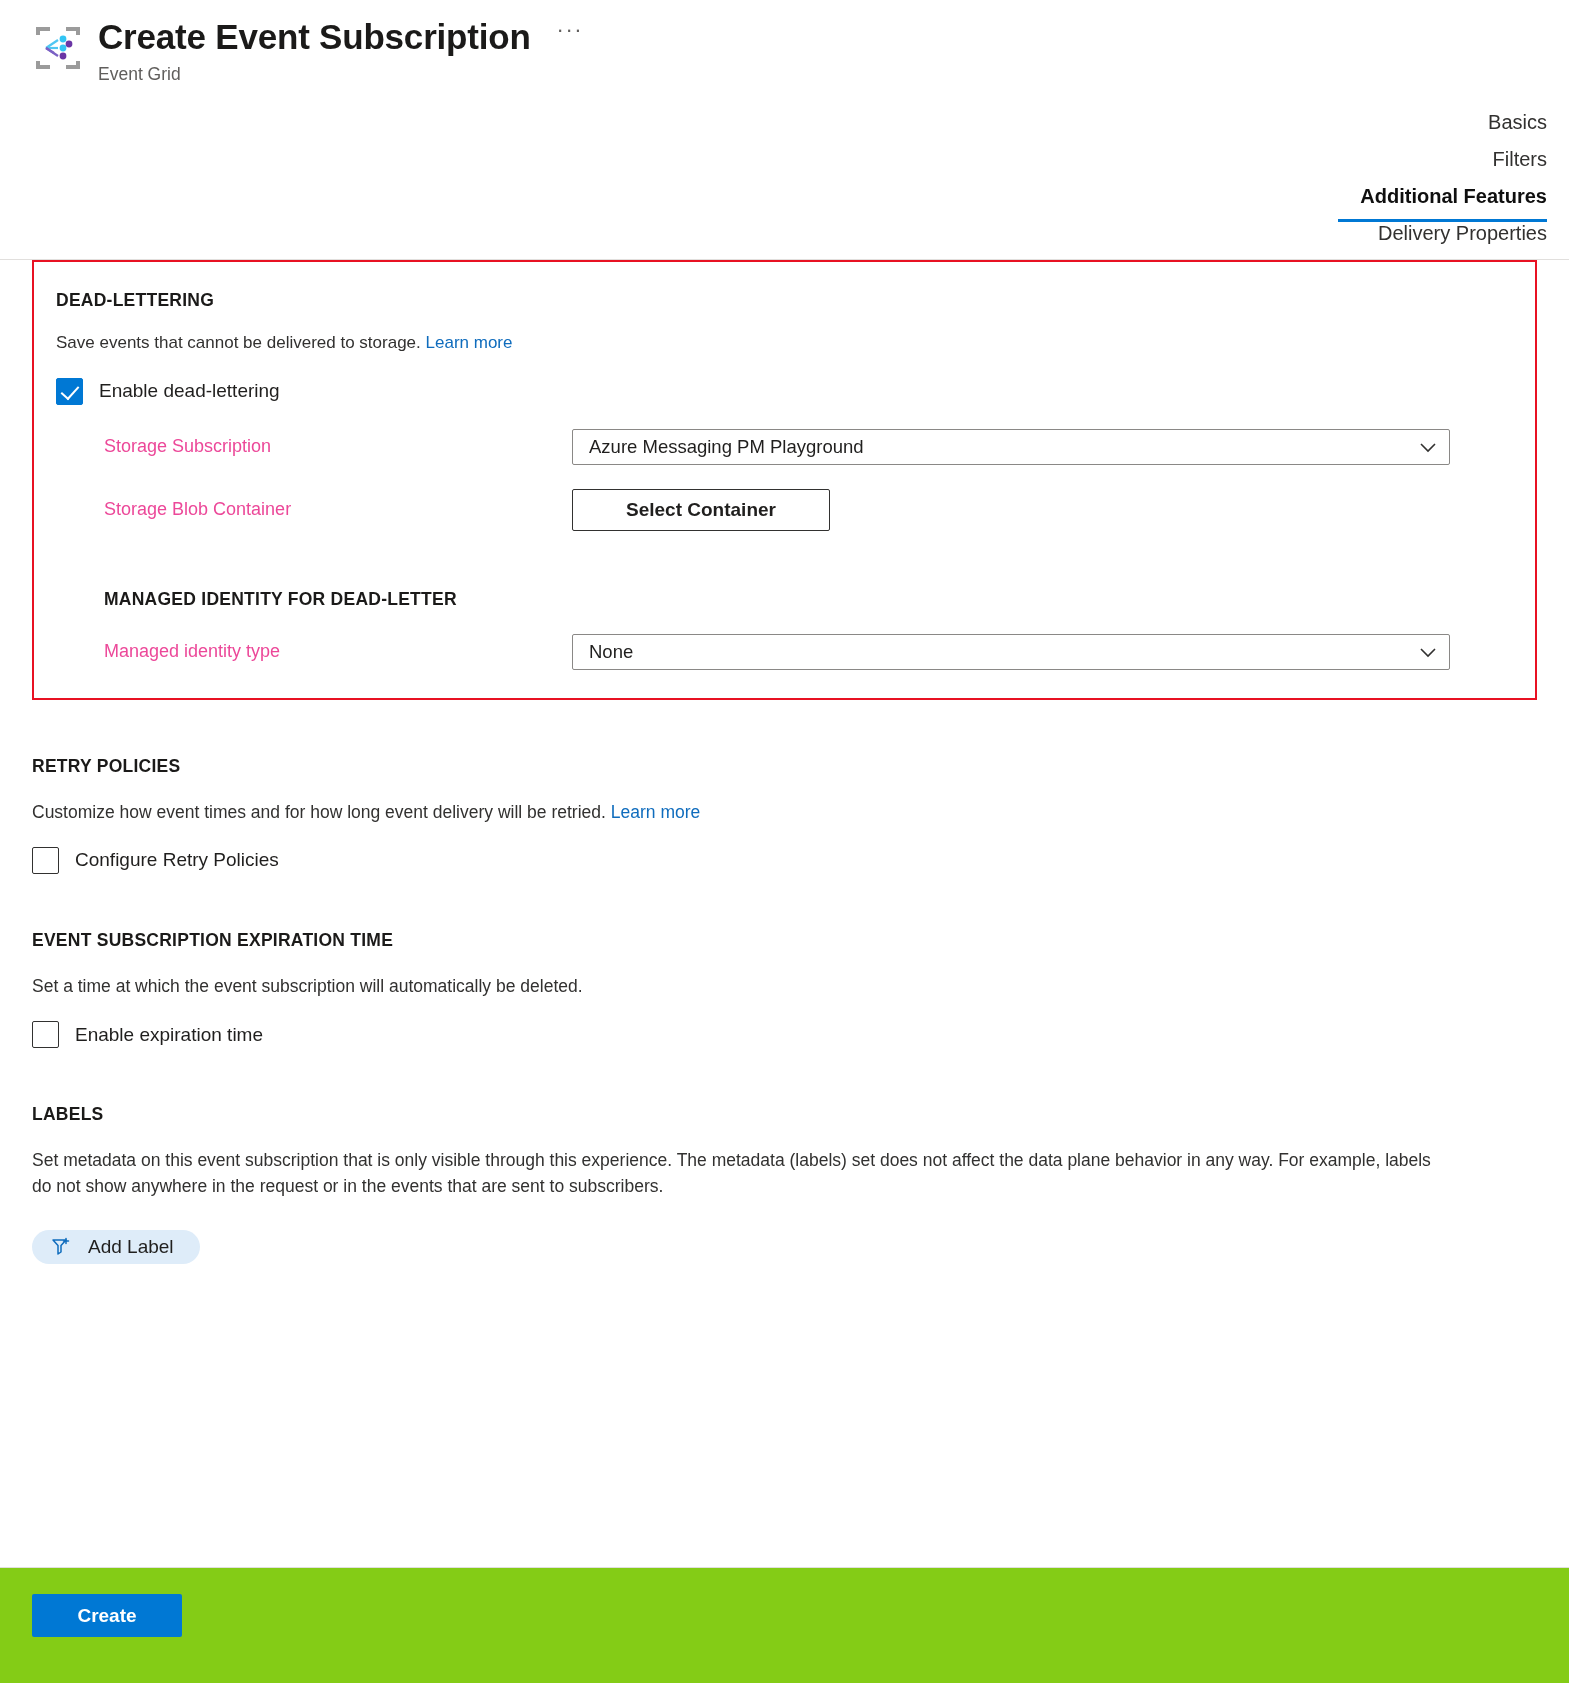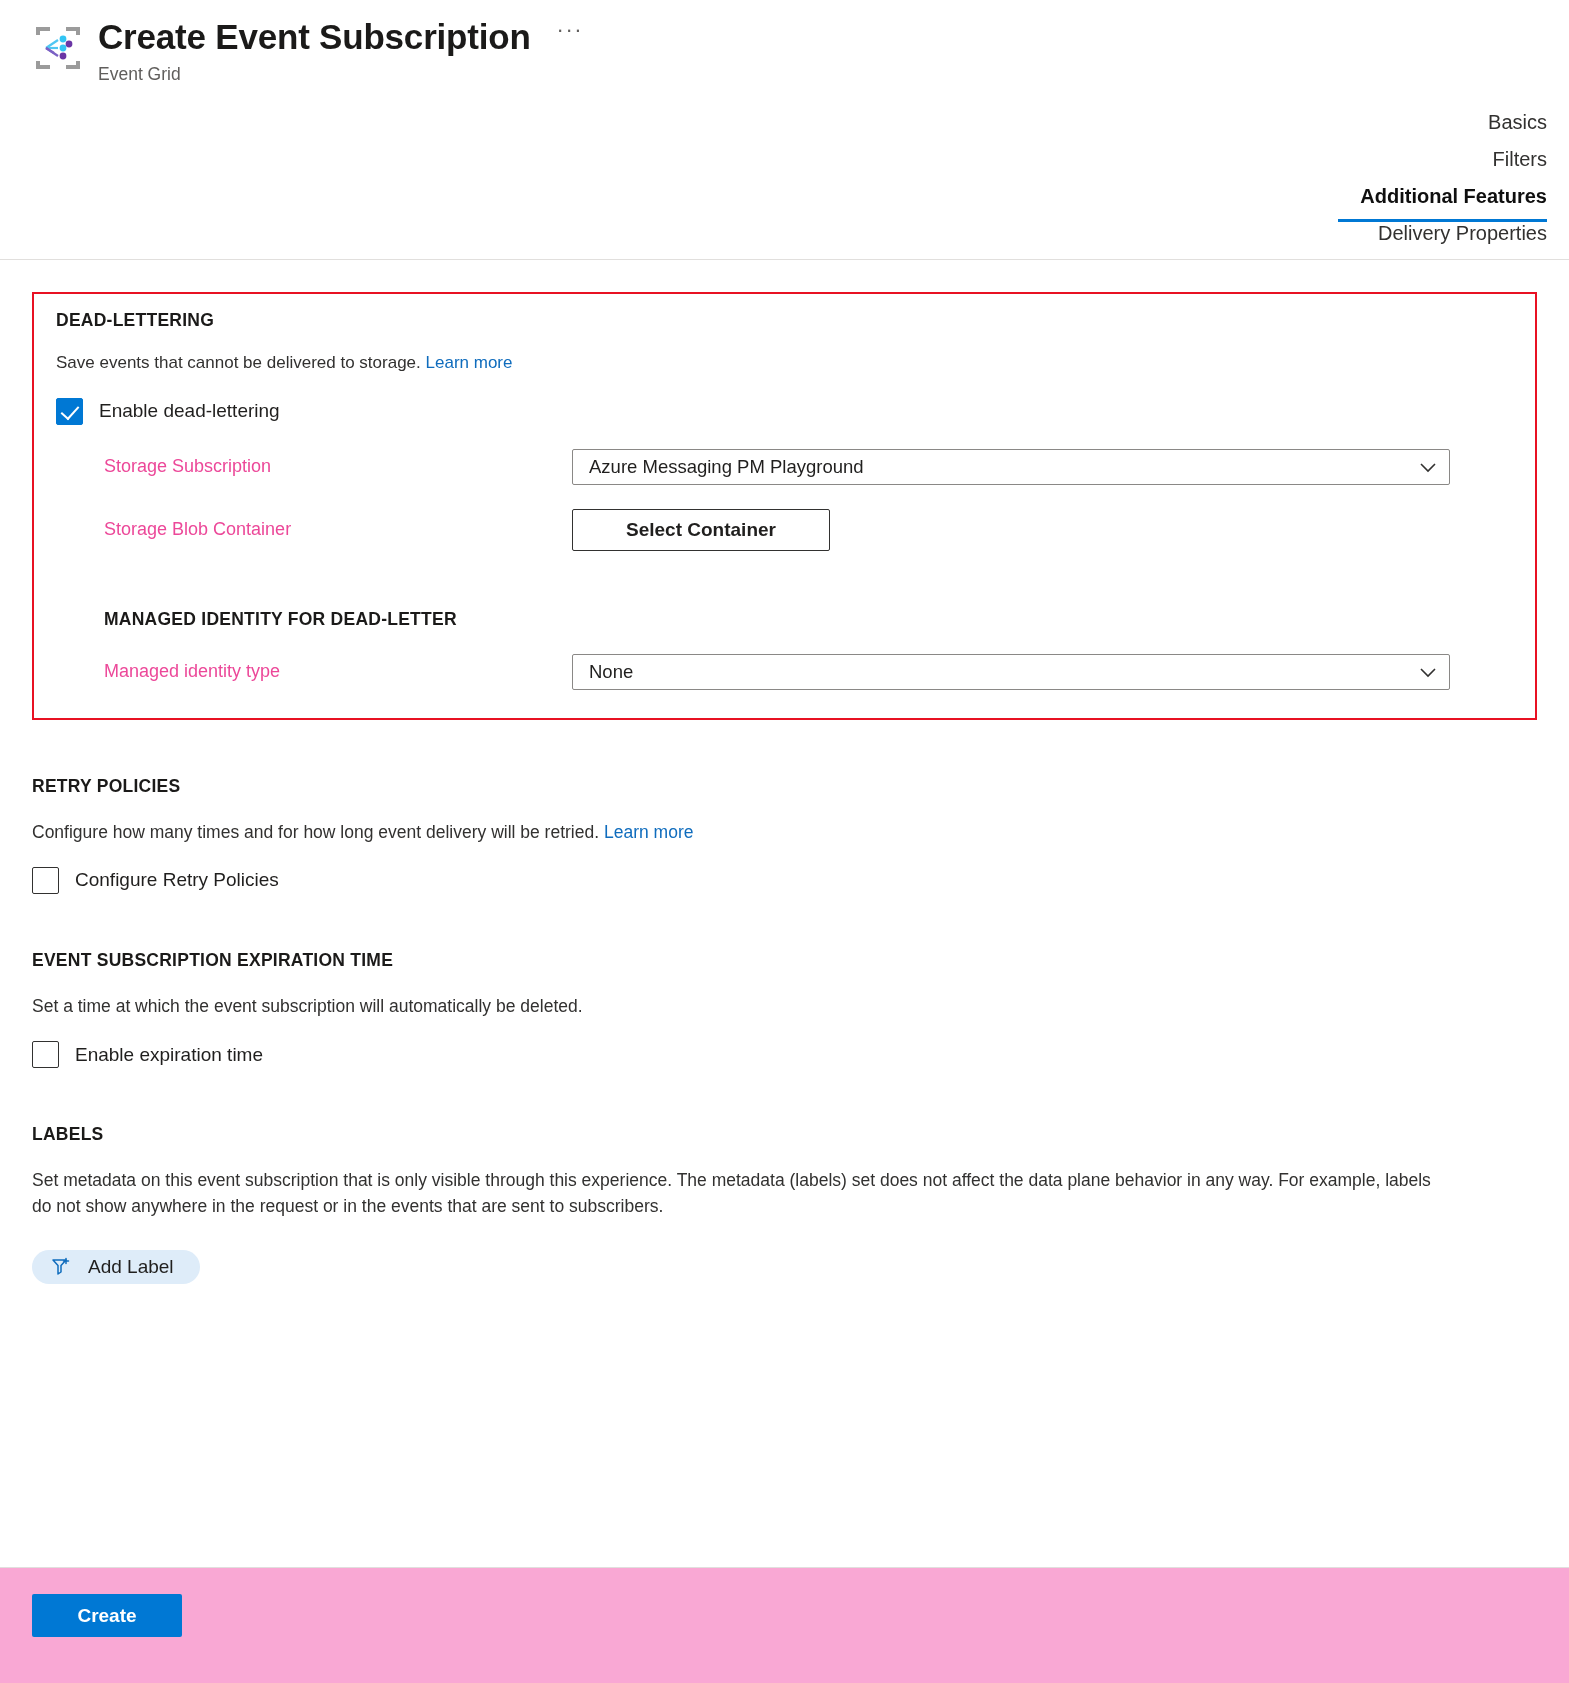--- a/index.html
+++ b/index.html
@@ -94,22 +94,21 @@
   }
   .tab:first-child.active::after { left: 0; }
 
   
   .content {
     padding: 0 32px;
   }
 
   .highlight-box {
     border: 2px solid #e81123;
-    margin-top: 32px;
-    padding: 16px 22px 28px 22px;
+    padding: 28px 22px 28px 22px;
     position: relative;
   }
 
   .section-heading {
     font-size: 17.5px;
     font-weight: 600;
     letter-spacing: 0.25px;
     color: #1b1a19;
     text-transform: uppercase;
   }
@@ -263,21 +262,21 @@
 
   
   .footer {
     position: absolute;
     left: 0;
     right: 0;
     bottom: 0;
     height: 116px;
     border-top: 1px solid #e1dfdd;
     padding: 26px 0 0 32px;
-    background: #f9a8d4;
+    background: #84cc16;
   }
   .primary-btn {
     background: #0078d4;
     color: #ffffff;
     border: none;
     border-radius: 2px;
     height: 43px;
     min-width: 150px;
     font-size: 19px;
     font-weight: 600;
@@ -369,21 +368,21 @@
             </svg>
           </span>
         </div>
       </div>
     </div>
   </div>
 
   <div class="block">
     <div class="section-heading">RETRY POLICIES</div>
     <div class="block-desc">
-      <span>Configure how many times and for how long event delivery will be retried.</span>
+      <span>Customize how event times and for how long event delivery will be retried.</span>
       <a class="link">Learn more</a>
     </div>
     <div class="checkbox-row">
       <span class="cb"></span>
       <span class="cb-label">Configure Retry Policies</span>
     </div>
   </div>
 
   <div class="block">
     <div class="section-heading">EVENT SUBSCRIPTION EXPIRATION TIME</div>

